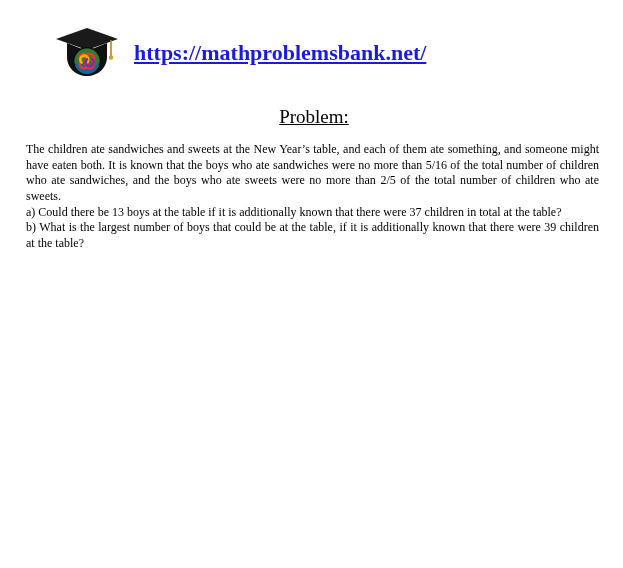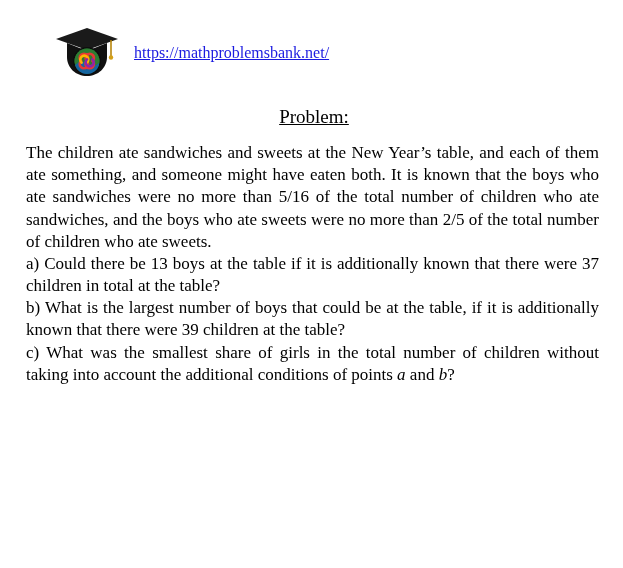--- a/index.html
+++ b/index.html
@@ -36,33 +36,34 @@
   }
   .links {
     display: flex;
     flex-direction: column;
     justify-content: center;
     gap: 2px;
   }
   .links a {
     color: #1a1ae0;
     text-decoration: underline;
-    font-size: 16px;
+    font-size: 22px;
     line-height: 1.32;
     font-family: "Liberation Serif", serif;
+    font-weight: bold;
   }
   .problem-label {
     font-size: 19px;
     text-decoration: underline;
     margin: 0 0 14px 0;
     padding-left: 1px;
     text-align: center;
   }
   .body-text {
-    font-size: 17px;
+    font-size: 12px;
     line-height: 1.305;
     text-align: justify;
     padding-right: 2px;
   }
   .para-justify {
     text-align: justify;
     text-justify: inter-word;
   }
   .item {
     text-align: justify;
@@ -112,22 +113,15 @@
     <div class="item">
       <span>a)</span>
       <span>Could there be 13 boys at the table if it is additionally known that there were 37 children in total at the table?</span>
     </div>
 
     <div class="item">
       <span>b)</span>
       <span>What is the largest number of boys that could be at the table, if it is additionally known that there were 39 children at the table?</span>
     </div>
 
-    <div class="item">
-      <span>c)</span>
-      <span>What was the smallest share of girls in the total number of children without taking into account the additional conditions of points</span>
-      <span class="italic">a</span>
-      <span>and</span>
-      <span class="italic">b</span><span>?</span>
-    </div>
   </div>
 
 </div>
 
 </body></html>

